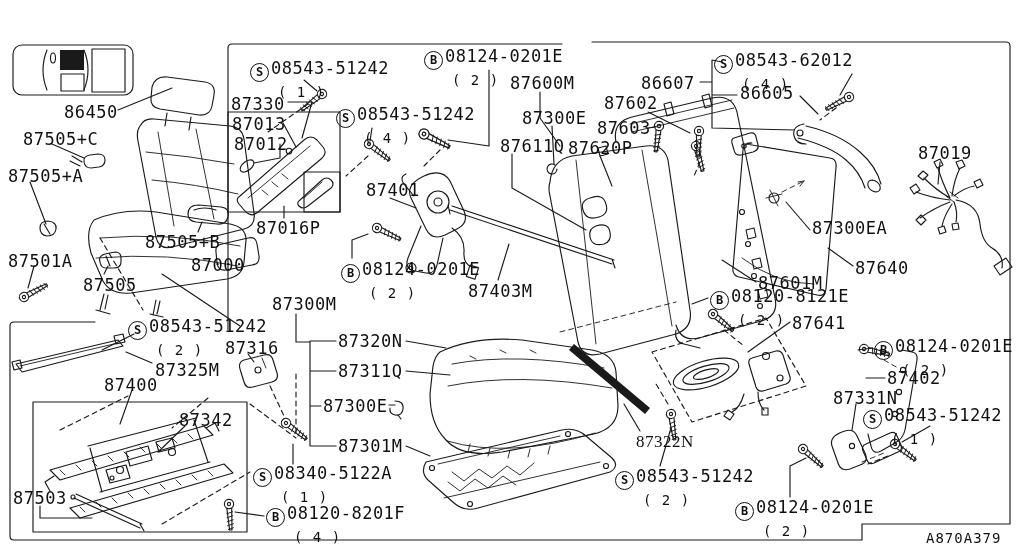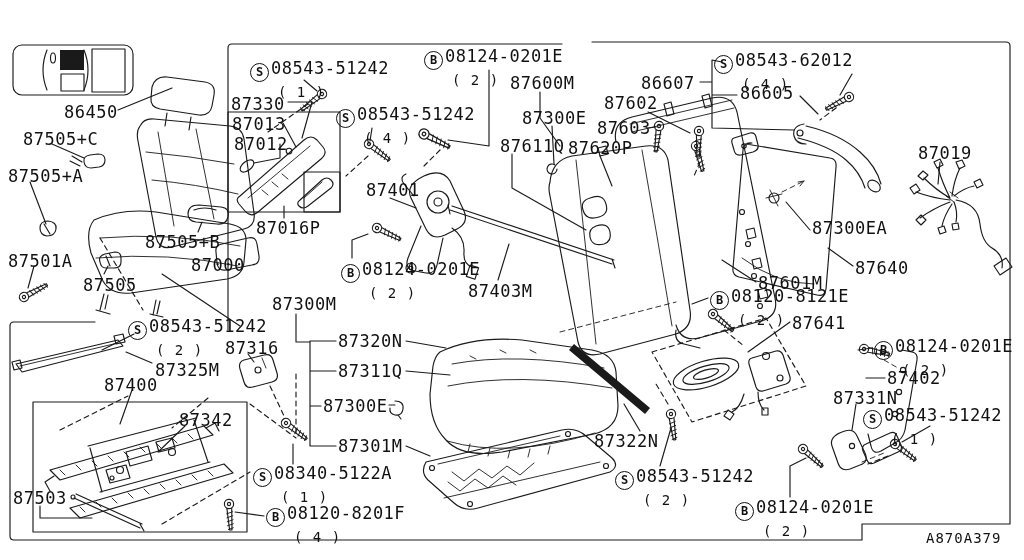--- a/index.html
+++ b/index.html
@@ -342,20 +342,20 @@
       <div class="plabel" style="left: 323px; top: 398px;"><span class="pn">87300E</span></div>
       <div class="plabel" style="left: 338px; top: 438px;"><span class="pn">87301M</span></div>
       <div class="plabel" style="left: 225px; top: 340px;"><span class="pn">87316</span></div>
       <div class="plabel" style="left: 128px; top: 318px;"><span class="circ">S</span><span class="pn">08543-51242</span><div class="qty">( 2 )</div></div>
       <div class="plabel" style="left: 155px; top: 355px; margin-top: 7px;"><span class="pn">87325M</span></div>
       <div class="plabel" style="left: 104px; top: 377px;"><span class="pn">87400</span></div>
       <div class="plabel" style="left: 167px; top: 412px; margin-left: 12px;"><span class="pn">87342</span></div>
       <div class="plabel" style="left: 13px; top: 490px; text-align: center;"><span class="pn">87503</span></div>
       <div class="plabel" style="left: 253px; top: 465px;"><span class="circ">S</span><span class="pn">08340-5122A</span><div class="qty">( 1 )</div></div>
       <div class="plabel" style="left: 266px; top: 505px;"><span class="circ">B</span><span class="pn">08120-8201F</span><div class="qty">( 4 )</div></div>
-      <div class="plabel" style="left: 594px; top: 433px;"><span class="pn">87322N</span></div>
+      <div class="plabel" style="left: 636px; top: 433px; font-family: Liberation Serif, serif;"><span class="pn">87322N</span></div>
       <div class="plabel" style="left: 615px; top: 468px;"><span class="circ">S</span><span class="pn">08543-51242</span><div class="qty">( 2 )</div></div>
       <div class="plabel" style="left: 735px; top: 499px;"><span class="circ">B</span><span class="pn">08124-0201E</span><div class="qty">( 2 )</div></div>
     </div>
 
 <div id="sheet-code" style="left: 926px; top: 530px;">A870A379</div>
 
 </div>
 
 </body></html>

